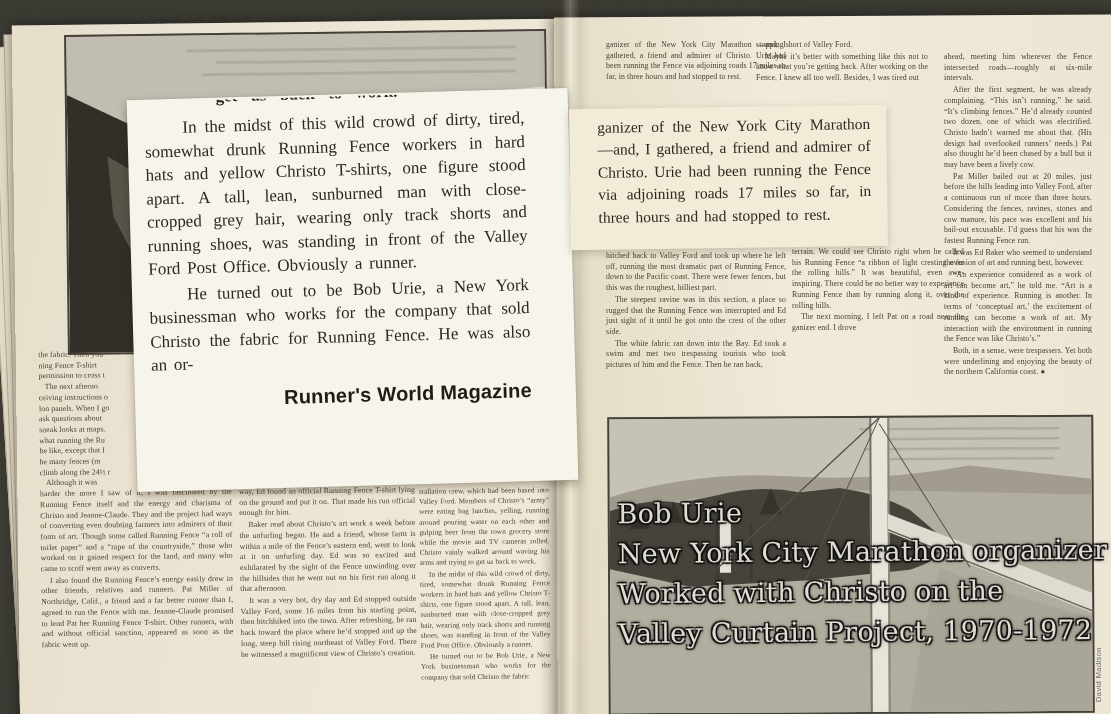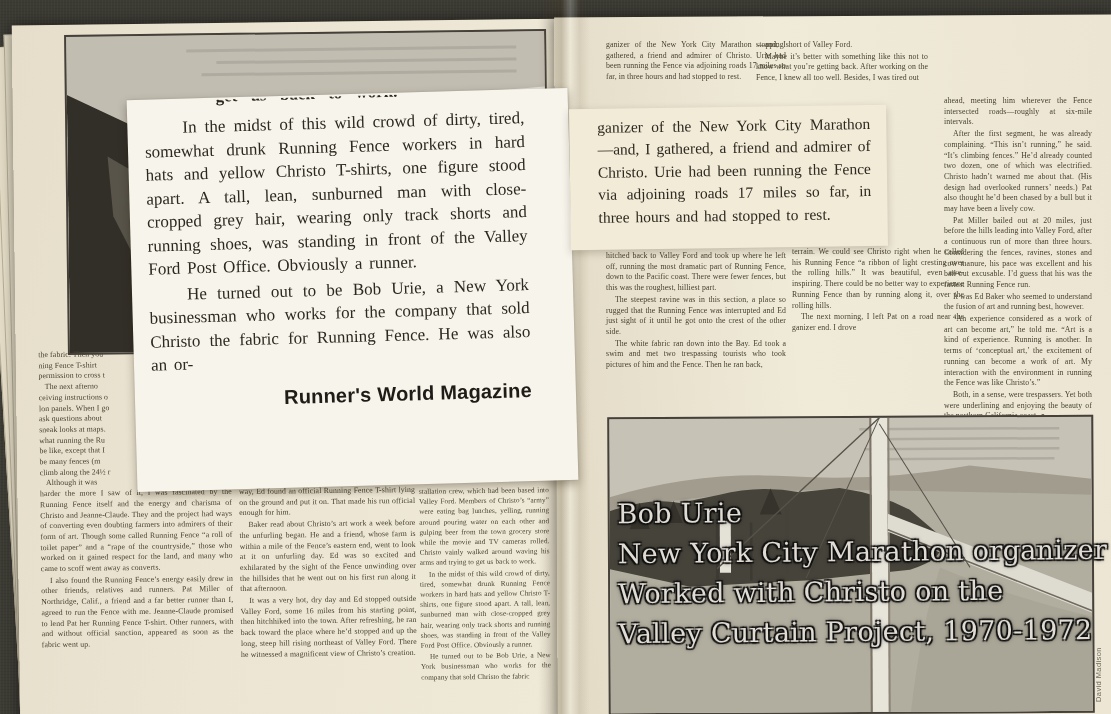--- a/index.html
+++ b/index.html
@@ -151,21 +151,21 @@
         <div class="para">stopping short of Valley Ford.</div>
         <div class="para">Maybe it’s better with something like this not to know what you’re getting back. After working on the Fence, I knew all too well. Besides, I was tired out</div>
       </div>
   </div>
   <div class="smallcol fs78" style="left:792px;top:247px;width:172px;">
     <div>
         <div class="para">terrain. We could see Christo right when he called his Running Fence “a ribbon of light cresting over the rolling hills.” It was beautiful, even awe-inspiring. There could be no better way to experience Running Fence than by running along it, over the rolling hills.</div>
         <div class="para">The next morning, I left Pat on a road near the ganizer end. I drove</div>
       </div>
   </div>
-  <div class="smallcol fs78" style="left:944px;top:52px;width:148px;margin-top:44px;">
+  <div class="smallcol fs78" style="left:944px;top:52px;width:148px;">
     <div>
         <div class="para">ahead, meeting him wherever the Fence intersected roads—roughly at six-mile intervals.</div>
         <div class="para">After the first segment, he was already complaining. “This isn’t running,” he said. “It’s climbing fences.” He’d already counted two dozen, one of which was electrified. Christo hadn’t warned me about that. (His design had overlooked runners’ needs.) Pat also thought he’d been chased by a bull but it may have been a lively cow.</div>
         <div class="para">Pat Miller bailed out at 20 miles, just before the hills leading into Valley Ford, after a continuous run of more than three hours. Considering the fences, ravines, stones and cow manure, his pace was excellent and his bail-out excusable. I’d guess that his was the fastest Running Fence run.</div>
         <div class="para">It was Ed Baker who seemed to understand the fusion of art and running best, however.</div>
         <div class="para">“An experience considered as a work of art can become art,” he told me. “Art is a kind of experience. Running is another. In terms of ‘conceptual art,’ the excitement of running can become a work of art. My interaction with the environment in running the Fence was like Christo’s.”</div>
         <div class="para">Both, in a sense, were trespassers. Yet both were underlining and enjoying the beauty of the northern California coast. ●</div>
       </div>
   </div>
 

